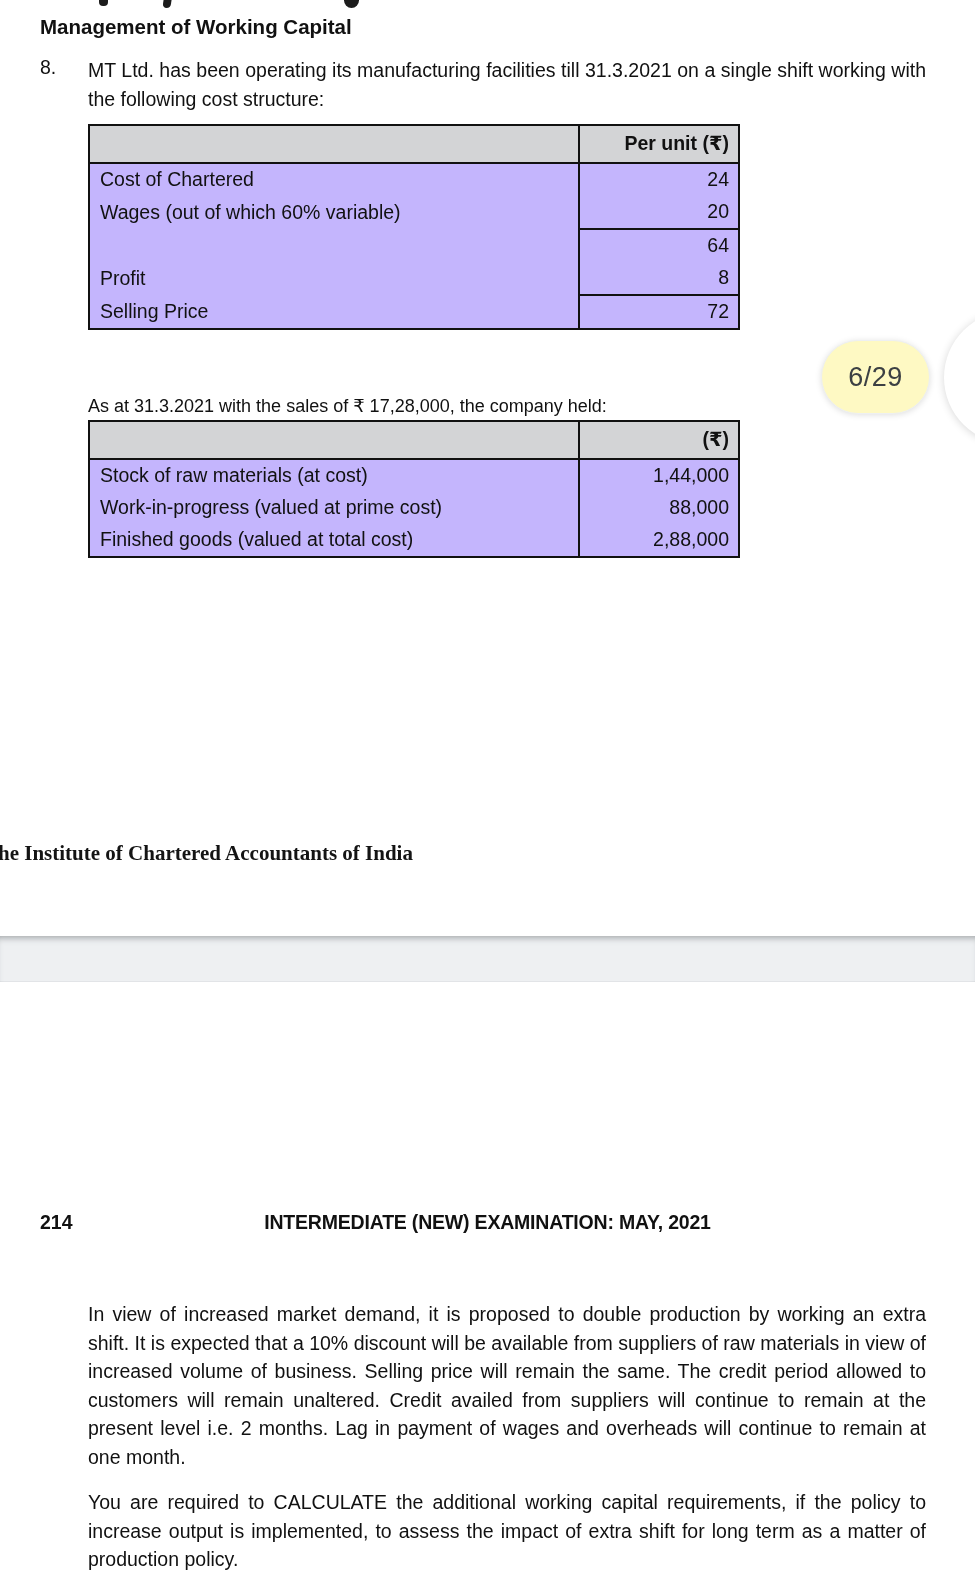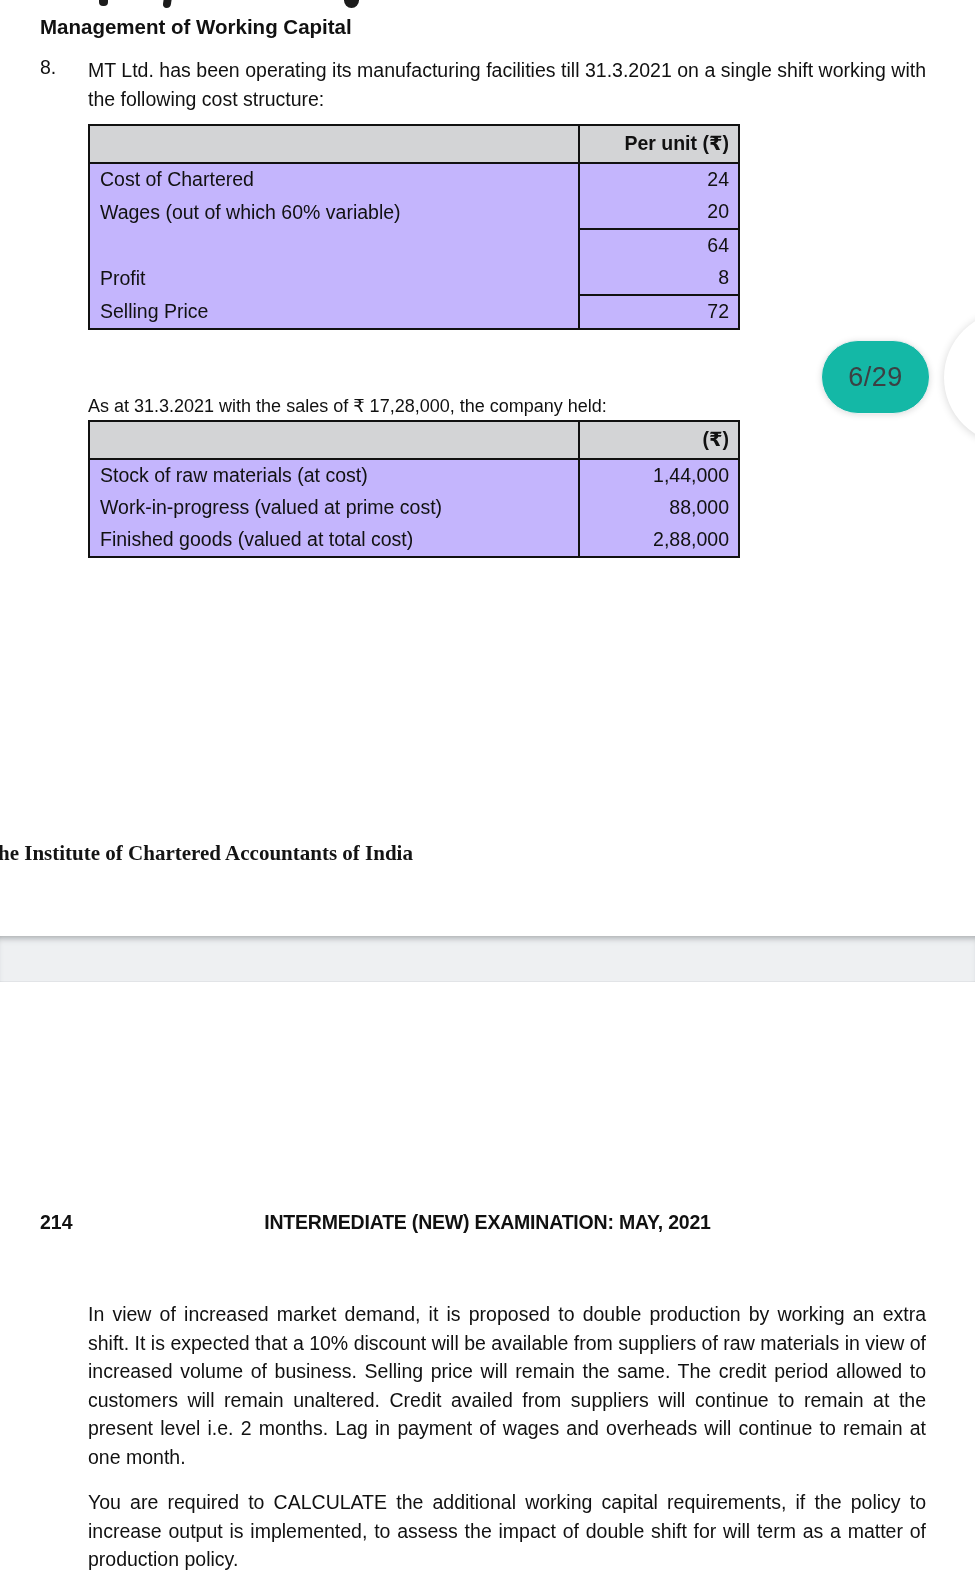--- a/index.html
+++ b/index.html
@@ -24,21 +24,21 @@
   .doc-table td.num{text-align:right;padding-right:9px;}
   .doc-table col.c-label{width:490px;}
   .doc-table col.c-num{width:160px;}
   .doc-table td.lab{border-right:2.5px solid #111;}
   .doc-table tr.hdr td{background:#d3d4d6;font-weight:bold;border-bottom:2.5px solid #111;height:31px;}
   .doc-table td.rule-top{border-top:2.5px solid #111;}
   #cost-table{top:124px;}
   #holdings-table{top:420px;}
   
   .page-badge{position:absolute;left:821px;top:340px;width:107px;height:72px;border-radius:40px;
-              background:#14b8a6;border:1px solid #eef0f1;box-shadow:0 1px 6px rgba(0,0,0,.13);
+              background:#fef9c3;border:1px solid #eef0f1;box-shadow:0 1px 6px rgba(0,0,0,.13);
               display:flex;align-items:center;justify-content:center;
               font-size:27px;color:#3c4043;letter-spacing:.5px;}
   .fab-partial{position:absolute;left:944px;top:311px;width:133px;height:133px;border-radius:50%;
                background:#fff;box-shadow:0 1px 8px rgba(0,0,0,.16);}
   
   .footer-line{position:absolute;left:-2px;top:841px;font-family:"Liberation Serif","DejaVu Serif",serif;
                font-weight:bold;font-size:21px;white-space:nowrap;color:#141414;}
   
   .page-gap{position:absolute;left:0;top:936px;width:975px;height:46px;background:#eef0f2;
             box-shadow:inset 0 6px 6px -4px rgba(90,95,100,.5), inset 0 -1px 0 #e2e4e7;}
@@ -129,13 +129,13 @@
 <div class="fab-partial"></div>
 
 <div class="footer-line">he Institute of Chartered Accountants of India</div>
 
 <div class="page-gap"></div>
 
 <div class="running-title">INTERMEDIATE (NEW) EXAMINATION: MAY, 2021</div>
 <div class="pg-num">214</div>
 
 <div class="para" id="para1">In view of increased market demand, it is proposed to double production by working an extra shift.  It is expected that a 10% discount will be available from suppliers of raw materials in view of increased volume of business.  Selling price will remain the same.  The credit period allowed to customers will remain unaltered.  Credit availed from suppliers will continue to remain at the present level i.e. 2 months. Lag in payment of wages and overheads will continue to remain at one month.</div>
-<div class="para" id="para2">You are required to CALCULATE the additional working capital requirements, if the policy to increase output is implemented, to assess the impact of double shift for will term as a matter of production policy.</div>
+<div class="para" id="para2">You are required to CALCULATE the additional working capital requirements, if the policy to increase output is implemented, to assess the impact of extra shift for long term as a matter of production policy.</div>
 
 </body></html>

